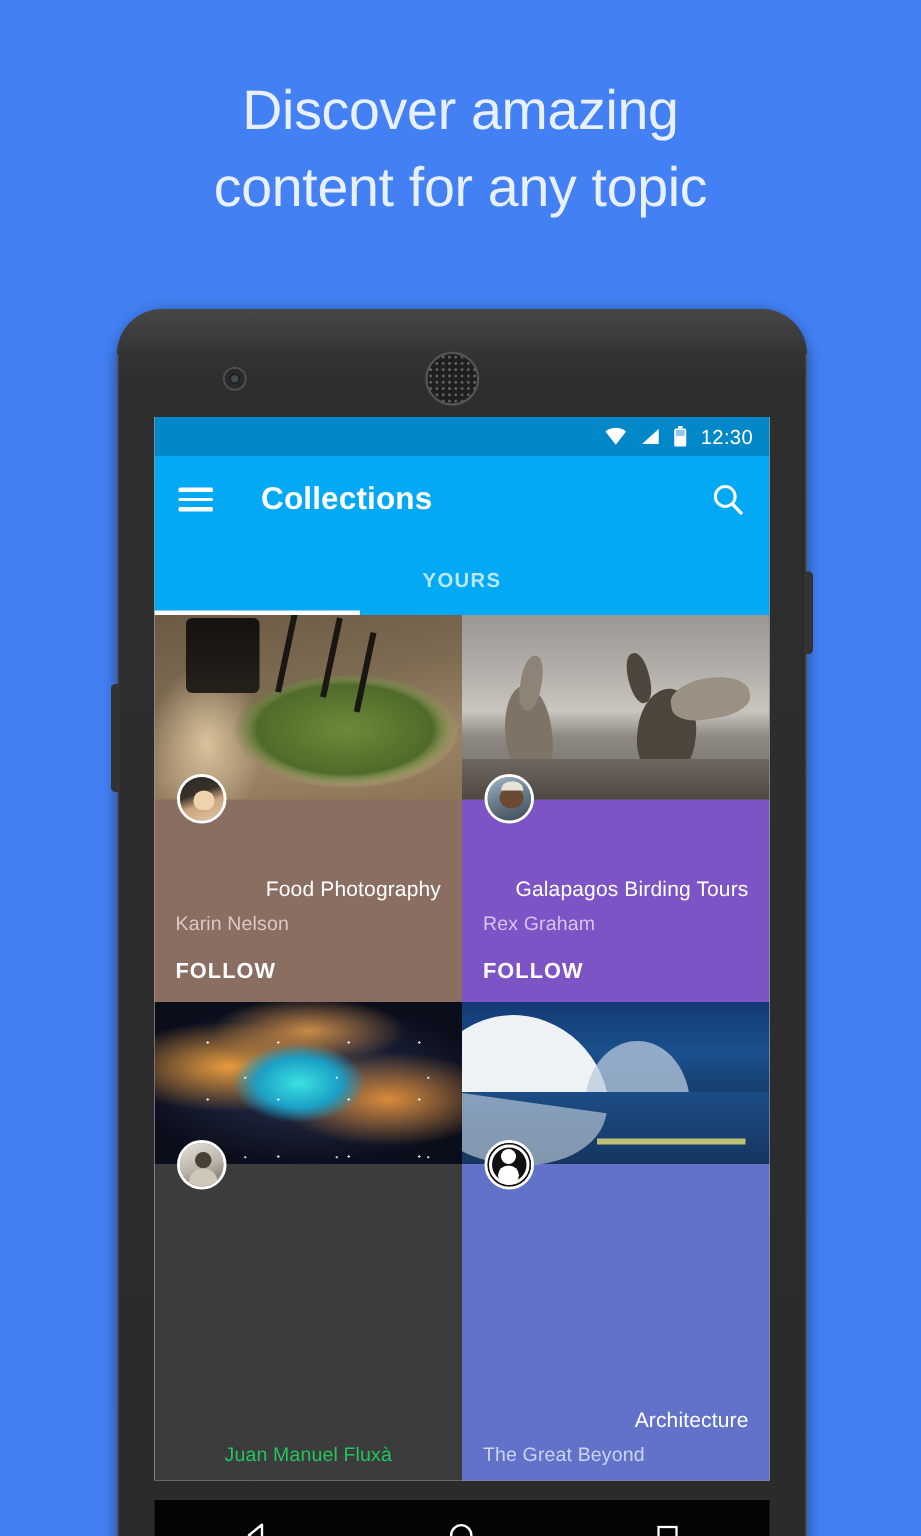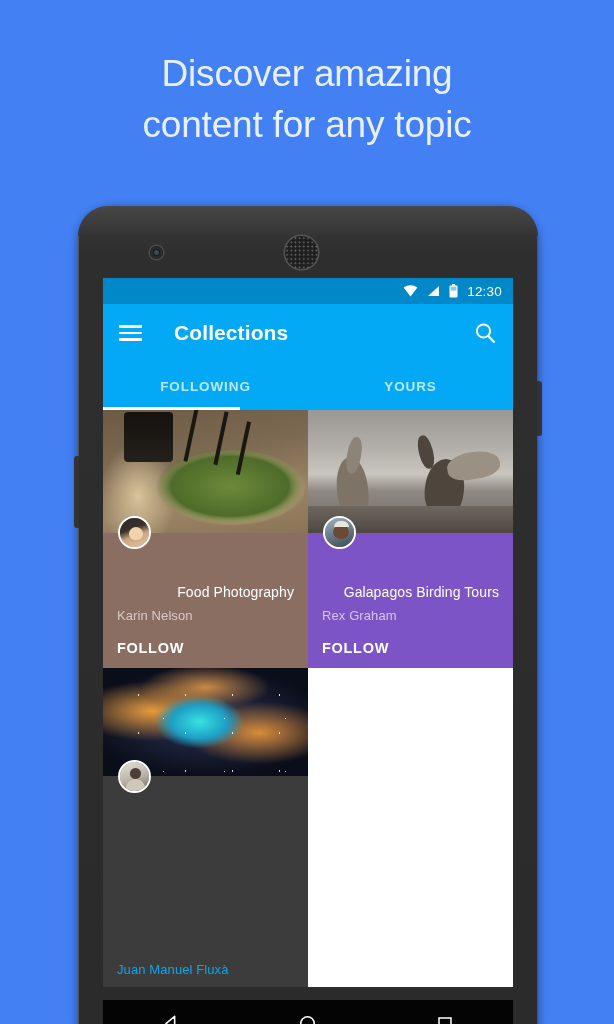--- a/index.html
+++ b/index.html
@@ -237,23 +237,20 @@
       <div class="appbar-title">Collections</div>
       <div class="appbar-spacer"></div>
       <svg width="24" height="24" viewBox="0 0 24 24">
         <circle cx="10.5" cy="10" r="6.6" fill="none" stroke="#fff" stroke-width="2"></circle>
         <line x1="15.3" y1="15" x2="21" y2="21" stroke="#fff" stroke-width="2.2" stroke-linecap="round"></line>
       </svg>
     </div>
 
     <div class="tabs">
       <div class="tab">
-        <span>FOLLOWING</span>
-      </div>
-      <div class="tab">
         <span>YOURS</span>
       </div>
       <div class="tab-underline"></div>
     </div>
 
     <div class="grid">
 
       <div class="card" style="background:#8a6e62;">
         <div class="card-photo photo-food" style="height:123px; top:0; bottom:auto;"></div>
         <div class="avatar" style="top:106px;">
@@ -291,24 +288,43 @@
       <div class="card" style="background:#3c3c3c;">
         <div class="card-photo photo-nebula" style="height:108px; top:0; bottom:auto;">
           <div class="stars"></div>
         </div>
         <div class="avatar" style="top:92px;">
           <div style="position:absolute;inset:0;background:linear-gradient(160deg,#e6e2da 0%,#b9b2a6 55%,#6e675c 100%);"></div>
           <div style="position:absolute;left:10px;top:6px;width:11px;height:11px;border-radius:50%;background:#4a4038;"></div>
           <div style="position:absolute;left:6px;top:17px;width:19px;height:14px;border-radius:9px 9px 0 0;background:#cfc7b8;"></div>
         </div>
         <div class="card-body" style="padding-bottom:22px;">
-          <div class="card-author" style="color:#0ea5e9;">Juan Manuel Fluxà</div>
-        </div>
-      </div>
-
+          <div class="card-author" style="color:#22c55e;text-align:center;">Juan Manuel Fluxà</div>
+        </div>
+      </div>
+
+      <div class="card" style="background:#6272c8;">
+        <div class="card-photo photo-arch" style="height:108px; top:0; bottom:auto;">
+          <div class="arch-shell" style="left:-16%;top:8%;width:62%;height:62%;transform:rotate(-8deg);"></div>
+          <div class="arch-shell" style="left:40%;top:24%;width:34%;height:40%;background:#b9c9dc;opacity:.75;"></div>
+          <div class="arch-water"></div>
+          <div style="position:absolute;left:-16%;bottom:0;width:62%;height:40%;transform:rotate(8deg) scaleY(-1);background:#dfe6ed;opacity:.55;border-radius:50% 50% 0 0 / 100% 100% 0 0;"></div>
+          <div style="position:absolute;left:44%;bottom:12%;width:48%;height:4px;background:#e8e07a;opacity:.8;"></div>
+        </div>
+        <div class="avatar" style="top:92px;background:#111;">
+          <div style="position:absolute;inset:0;background:#111;"></div>
+          <div style="position:absolute;left:9px;top:4px;width:10px;height:10px;border-radius:50%;background:#fff;"></div>
+          <div style="position:absolute;left:7px;top:15px;width:14px;height:13px;border-radius:50%;background:#fff;"></div>
+          <div style="position:absolute;left:1px;top:1px;right:1px;bottom:1px;border-radius:50%;border:2px solid #fff;"></div>
+        </div>
+        <div class="card-body" style="padding-bottom:22px;">
+          <div class="card-title">Architecture</div>
+          <div class="card-author" style="color:#cdd3ee;">The Great Beyond</div>
+        </div>
+      </div>
     </div>
 
   </div>
 
   <div class="androidnav">
     <div class="navbtn">
       <svg width="19" height="19" viewBox="0 0 24 24">
         <path d="M16 3 L5 12 L16 21 Z" fill="none" stroke="#fff" stroke-width="2" stroke-linejoin="round"></path>
       </svg>
     </div>

